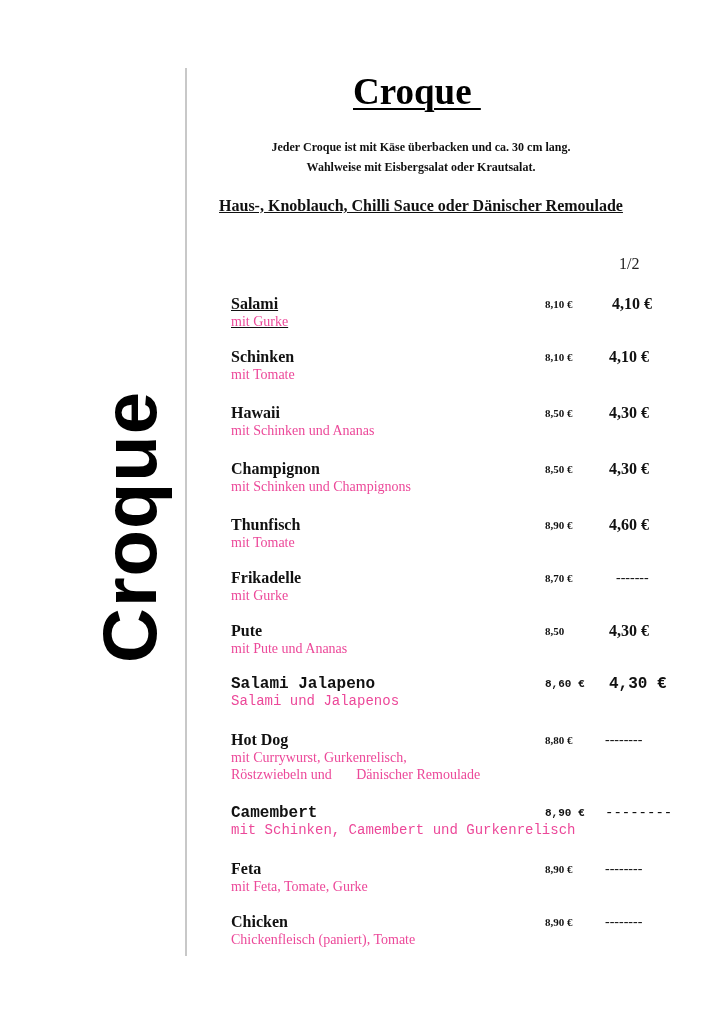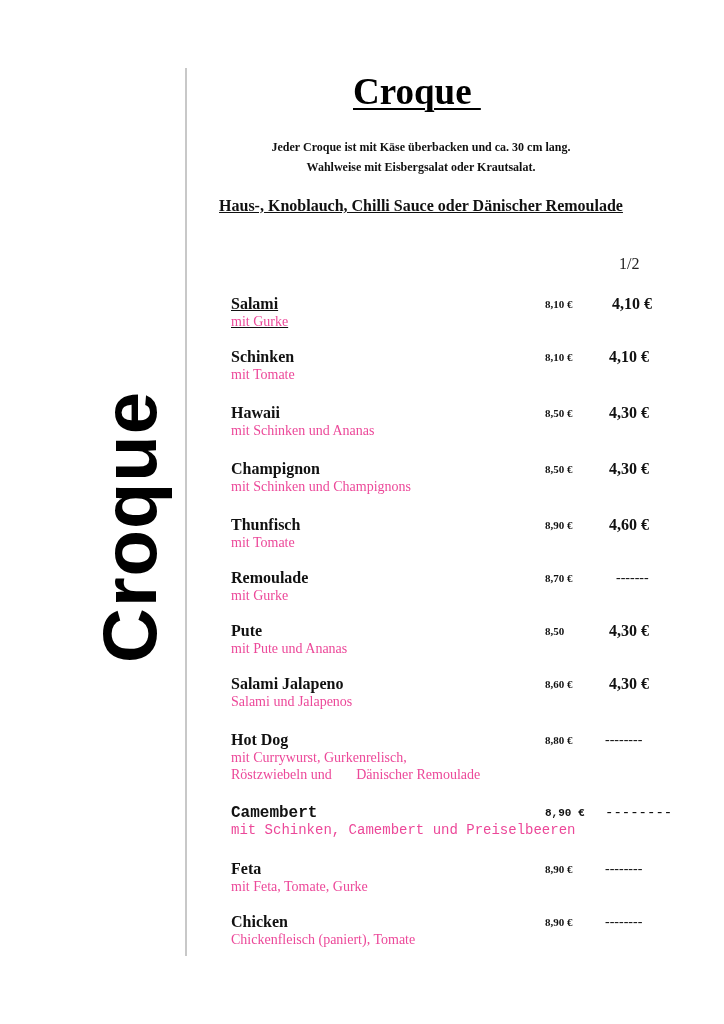--- a/index.html
+++ b/index.html
@@ -176,51 +176,51 @@
   </div>
 
   <div class="item" style="top:516px;">
     <div class="item-name">Thunfisch</div>
     <div class="item-desc">mit Tomate</div>
     <div class="price-full">8,90 €</div>
     <div class="price-half">4,60 €</div>
   </div>
 
   <div class="item" style="top:569px;">
-    <div class="item-name">Remoulade</div>
+    <div class="item-name">Frikadelle</div>
     <div class="item-desc">mit Gurke</div>
     <div class="price-full">8,70 €</div>
     <div class="price-half dash" style="left:385px;">-------</div>
   </div>
 
   <div class="item" style="top:622px;">
     <div class="item-name">Pute</div>
     <div class="item-desc">mit Pute und Ananas</div>
     <div class="price-full">8,50</div>
     <div class="price-half">4,30 €</div>
   </div>
 
-  <div class="item" style="top:675px;">
+  <div class="item" style="top:675px;font-family:Liberation Mono, monospace;">
     <div class="item-name">Salami Jalapeno</div>
     <div class="item-desc">Salami und Jalapenos</div>
     <div class="price-full">8,60 €</div>
     <div class="price-half">4,30 €</div>
   </div>
 
   <div class="item" style="top:731px;">
     <div class="item-name">Hot Dog</div>
     <div class="item-desc">mit Currywurst, Gurkenrelisch,
 Röstzwiebeln und       Dänischer Remoulade</div>
     <div class="price-full">8,80 €</div>
     <div class="price-half dash" style="left:374px;">--------</div>
   </div>
 
   <div class="item" style="top:804px;font-family:Liberation Mono, monospace;">
     <div class="item-name">Camembert</div>
-    <div class="item-desc">mit Schinken, Camembert und Preiselbeeren</div>
+    <div class="item-desc">mit Schinken, Camembert und Gurkenrelisch</div>
     <div class="price-full">8,90 €</div>
     <div class="price-half dash" style="left:374px;">--------</div>
   </div>
 
   <div class="item" style="top:860px;">
     <div class="item-name">Feta</div>
     <div class="item-desc">mit Feta, Tomate, Gurke</div>
     <div class="price-full">8,90 €</div>
     <div class="price-half dash" style="left:374px;">--------</div>
   </div>

